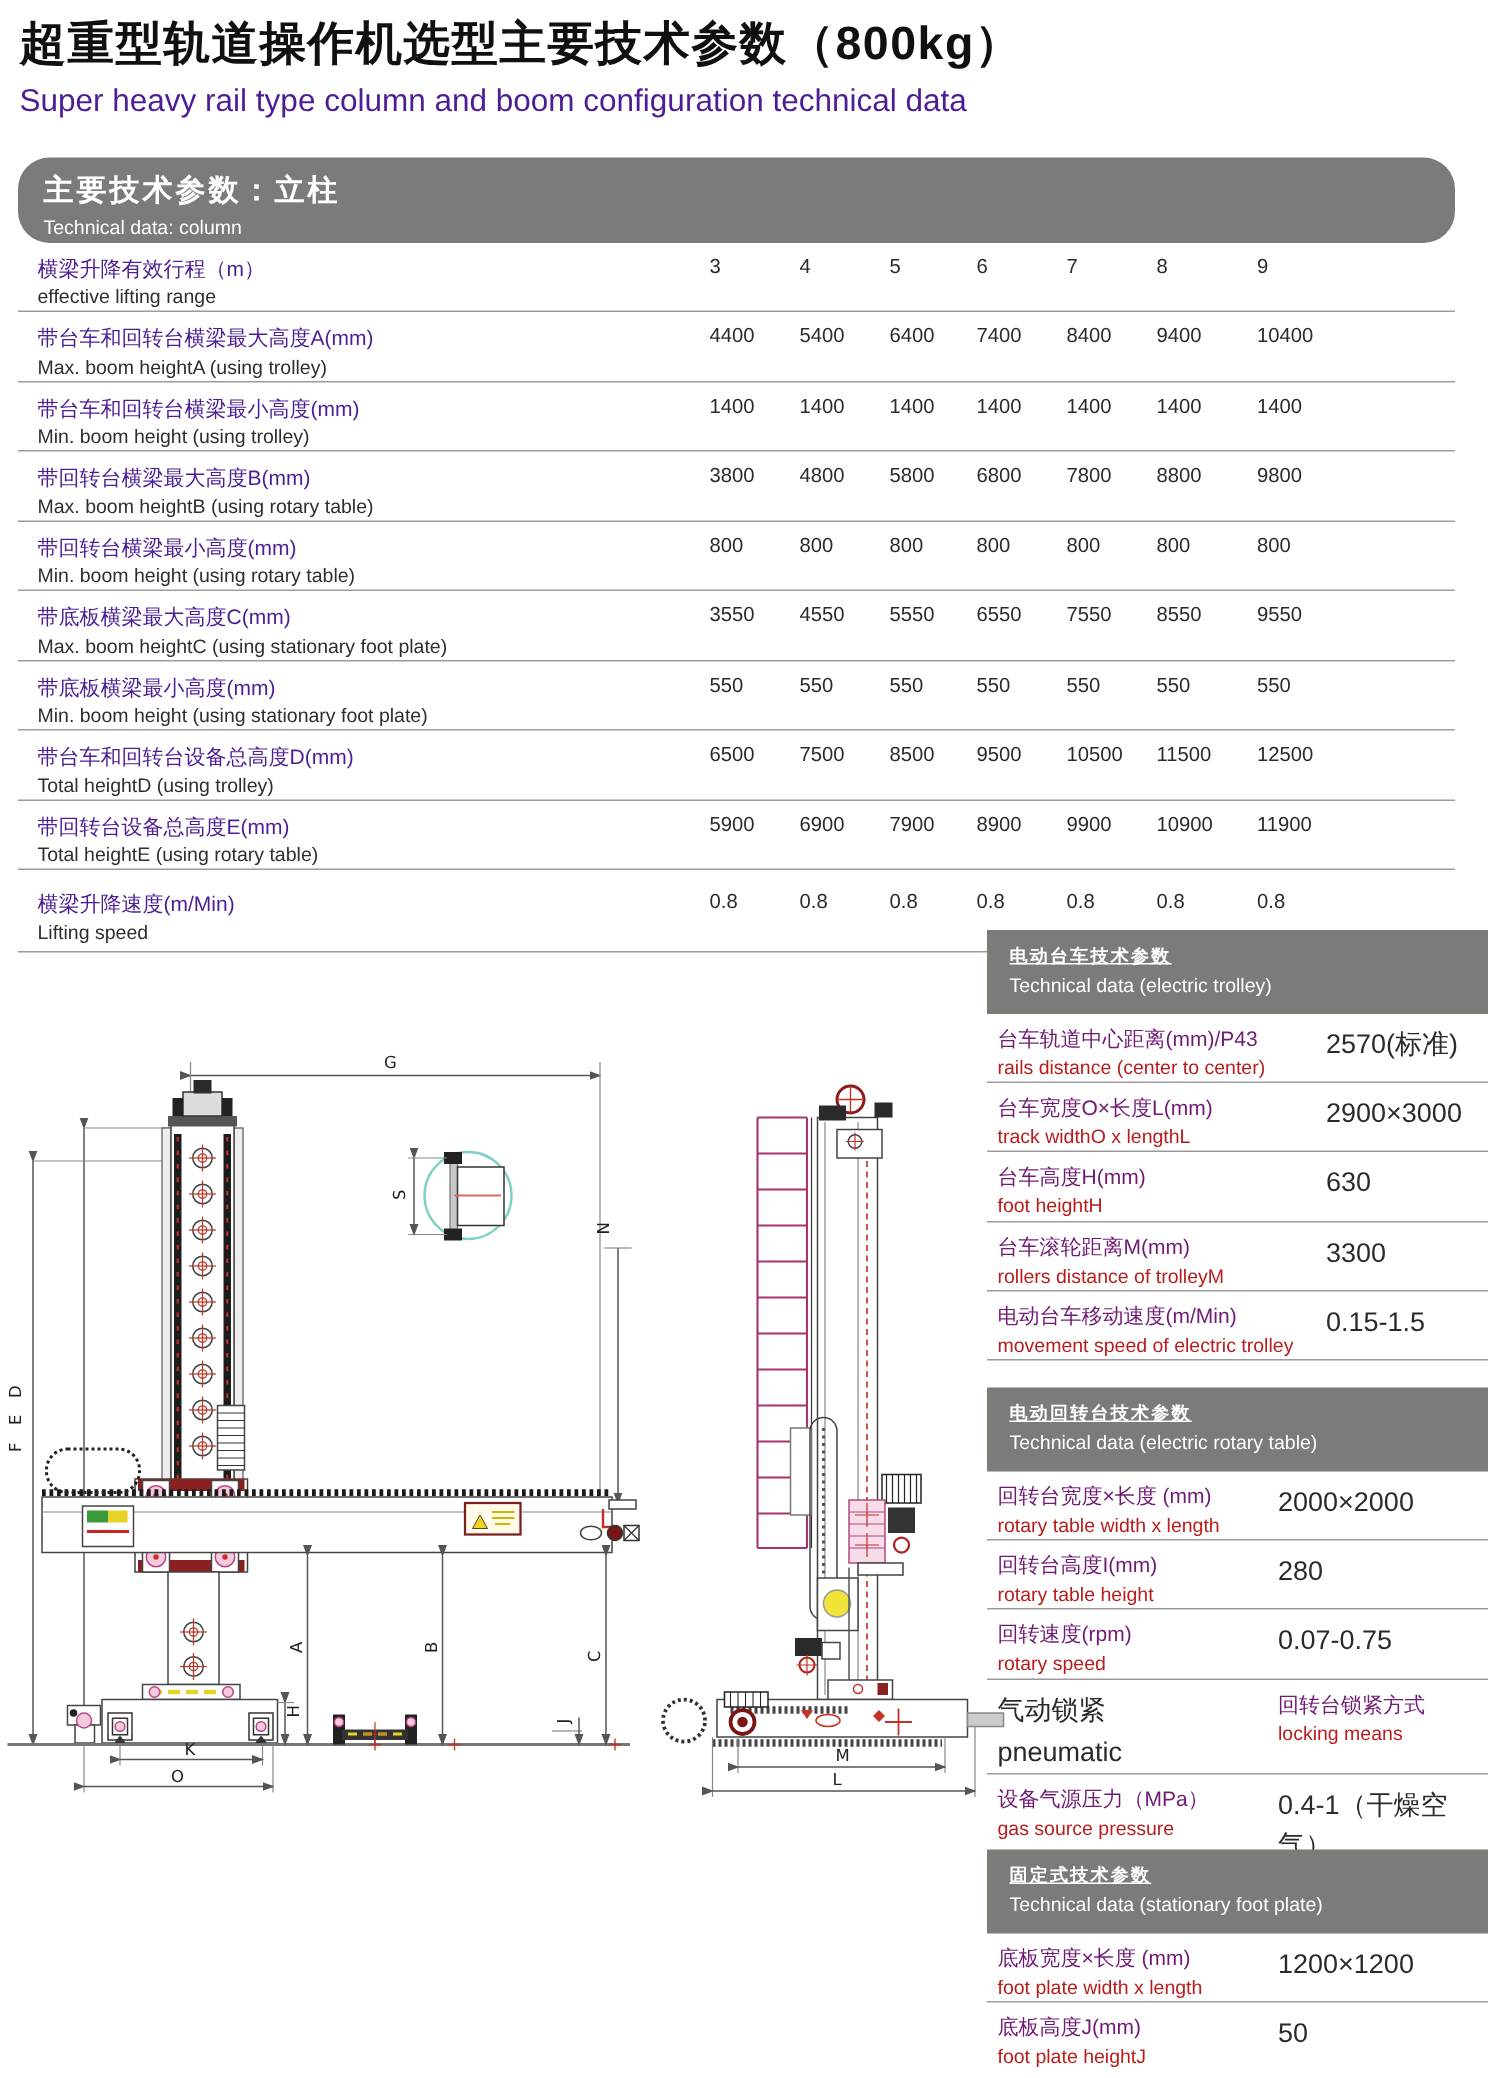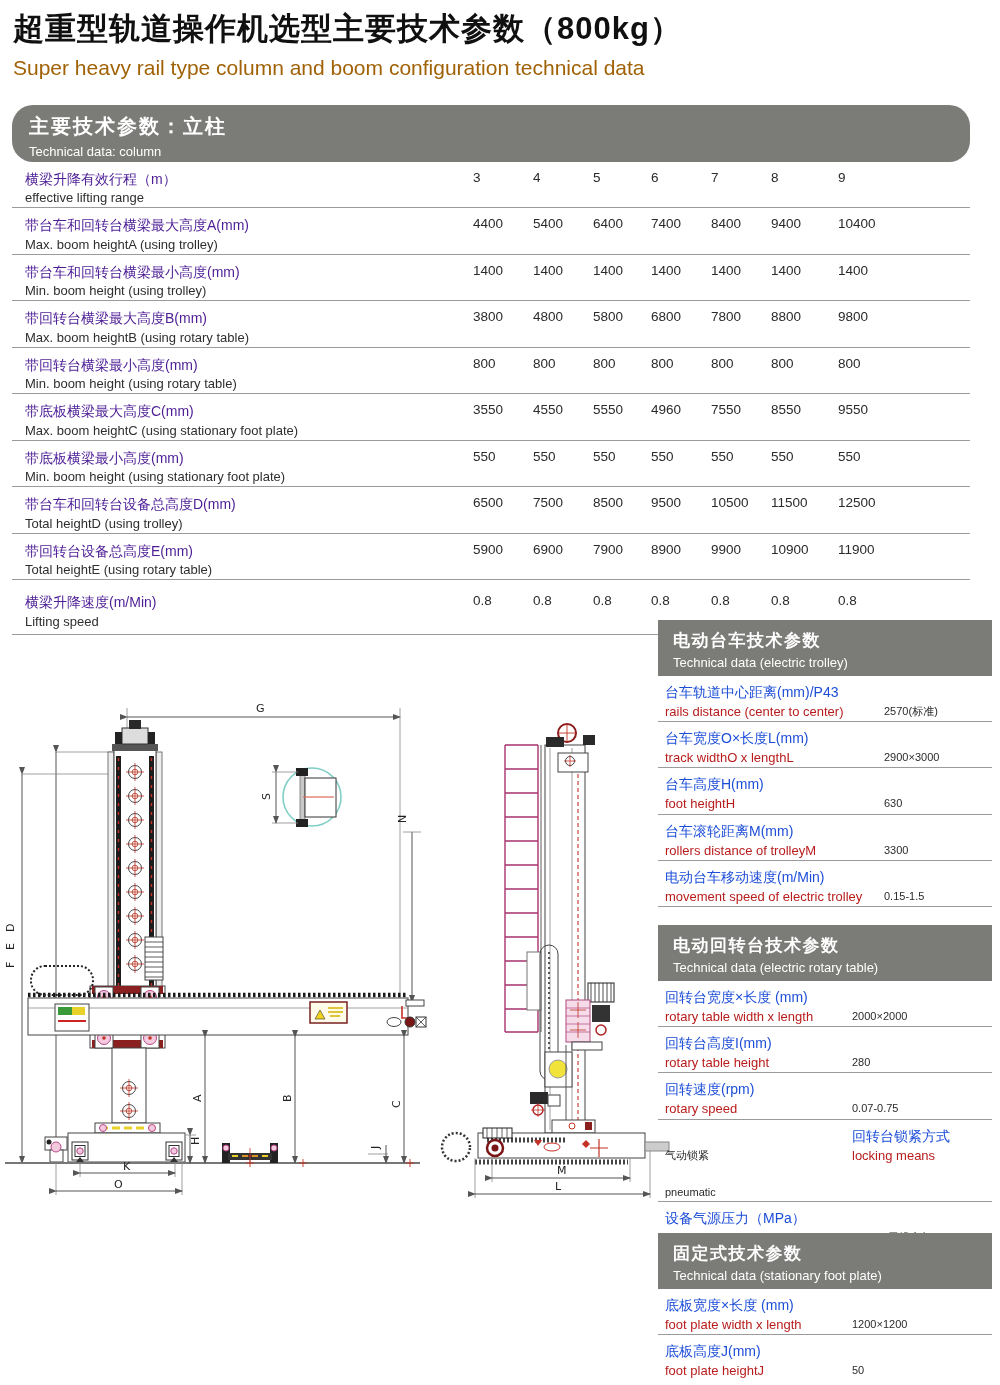--- a/index.html
+++ b/index.html
@@ -1,44 +1,44 @@
 <!DOCTYPE html>
 <html><head>
 <meta charset="utf-8">
 <style>
   html,body{margin:0;padding:0;background:#fff;}
   .page{position:relative;width:1000px;height:1378px;background:#fff;overflow:hidden;
         font-family:"Liberation Sans","DejaVu Sans",sans-serif;color:#222;}
   
   .title-cn{position:absolute;left:13px;top:8px;font-size:31px;font-weight:bold;letter-spacing:1px;color:#101010;}
-  .title-en{position:absolute;left:13px;top:56px;font-size:21px;color:#a16207;}
+  .title-en{position:absolute;left:13px;top:56px;font-size:21px;color:#4c1d95;}
   
   .band{background:#7b7b78;color:#fff;box-sizing:border-box;}
   .band .bcn{font-weight:bold;letter-spacing:2px;}
   
   .main-table{position:absolute;left:12px;top:105px;width:958px;}
   .main-table .band{height:57px;padding:8px 0 0 17px;border-radius:21px;}
   .main-table .bcn{font-size:20px;}
   .main-table .ben{font-size:13px;margin-top:4px;}
   .mt-row{display:grid;grid-template-columns:448px 60px 60px 58px 60px 60px 67px auto;
           align-items:start;min-height:45px;box-sizing:border-box;
           padding:7px 0 0 13px;border-bottom:1px solid #9b9b9b;}
   .mt-row .cn{font-size:14px;color:#4c1d95;line-height:1.45;}
   .mt-row .en{font-size:13px;color:#2e2e2e;line-height:1.4;}
   .mt-row .v{font-size:13.5px;color:#2a2a2a;padding-top:1px;}
   
   .side{position:absolute;width:334px;box-sizing:border-box;}
   .side .band{height:56px;padding:9px 0 0 15px;}
-  .side .bcn{font-size:17px;letter-spacing:1.5px;}
+  .side .bcn{font-size:12px;letter-spacing:1.5px;text-decoration:underline;}
   .side .ben{font-size:13px;margin-top:3px;}
   .rt-row{display:grid;align-items:start;min-height:44px;box-sizing:border-box;
           padding:6px 0 0 7px;border-bottom:1px solid #9b9b9b;}
-  .rt-row .cn{font-size:14px;color:#1d4ed8;line-height:1.5;}
+  .rt-row .cn{font-size:14px;color:#701a75;line-height:1.5;}
   .rt-row .en{font-size:13px;color:#b91c1c;line-height:1.4;}
-  .rt-row .v{font-size:11px;color:#2a2a2a;line-height:1.5;padding-top:1px;margin-top:20px;}
+  .rt-row .v{font-size:18px;color:#2a2a2a;line-height:1.5;padding-top:1px;}
   .cols-trolley{grid-template-columns:1fr 108px;}
   .cols-wide{grid-template-columns:1fr 140px;}
   #tbl-trolley{left:658px;top:620px;}
   #tbl-rotary{left:658px;top:925px;}
   #tbl-footplate{left:658px;top:1233px;}
   
   .drawing{position:absolute;left:0;top:690px;z-index:0;}
   .side,.main-table{z-index:2;}
   .dim{stroke:#555;stroke-width:1;fill:none;}
   .thin{stroke:#888;stroke-width:0.8;fill:none;}
@@ -125,21 +125,21 @@
         <span class="v">800</span>
     </div>
     <div class="mt-row">
       <div>
           <div class="cn">带底板横梁最大高度C(mm)</div>
            <div class="en">Max. boom heightC (using stationary foot plate)</div>
         </div>
       <span class="v">3550</span>
         <span class="v">4550</span>
         <span class="v">5550</span>
-        <span class="v">4960</span>
+        <span class="v">6550</span>
         <span class="v">7550</span>
         <span class="v">8550</span>
         <span class="v">9550</span>
     </div>
     <div class="mt-row">
       <div>
           <div class="cn">带底板横梁最小高度(mm)</div>
            <div class="en">Min. boom height (using stationary foot plate)</div>
         </div>
       <span class="v">550</span>

